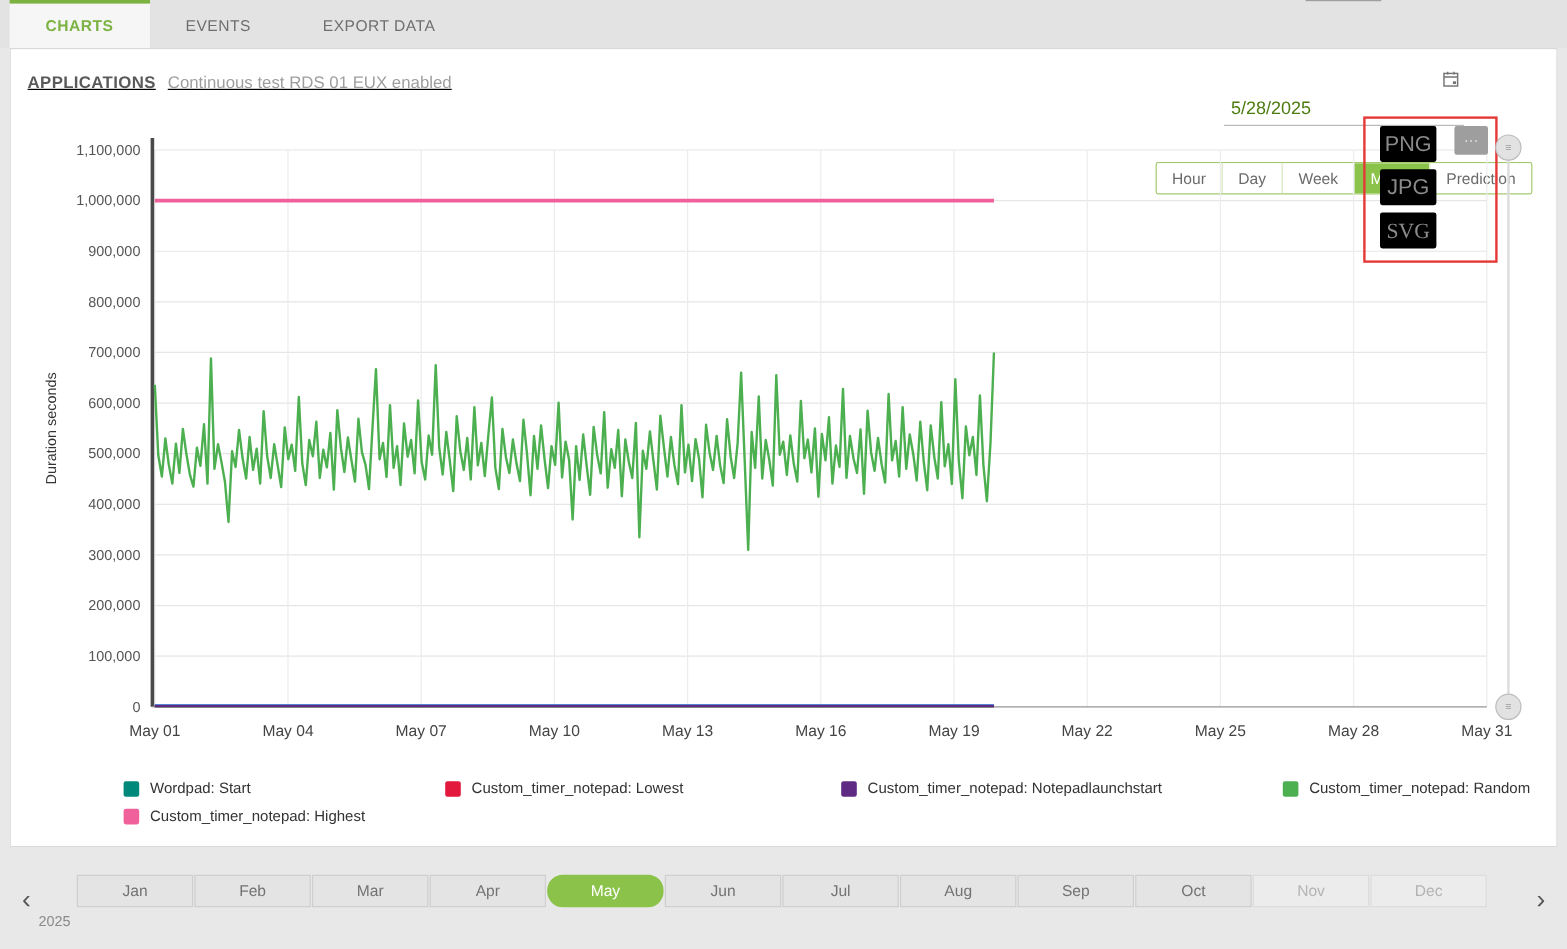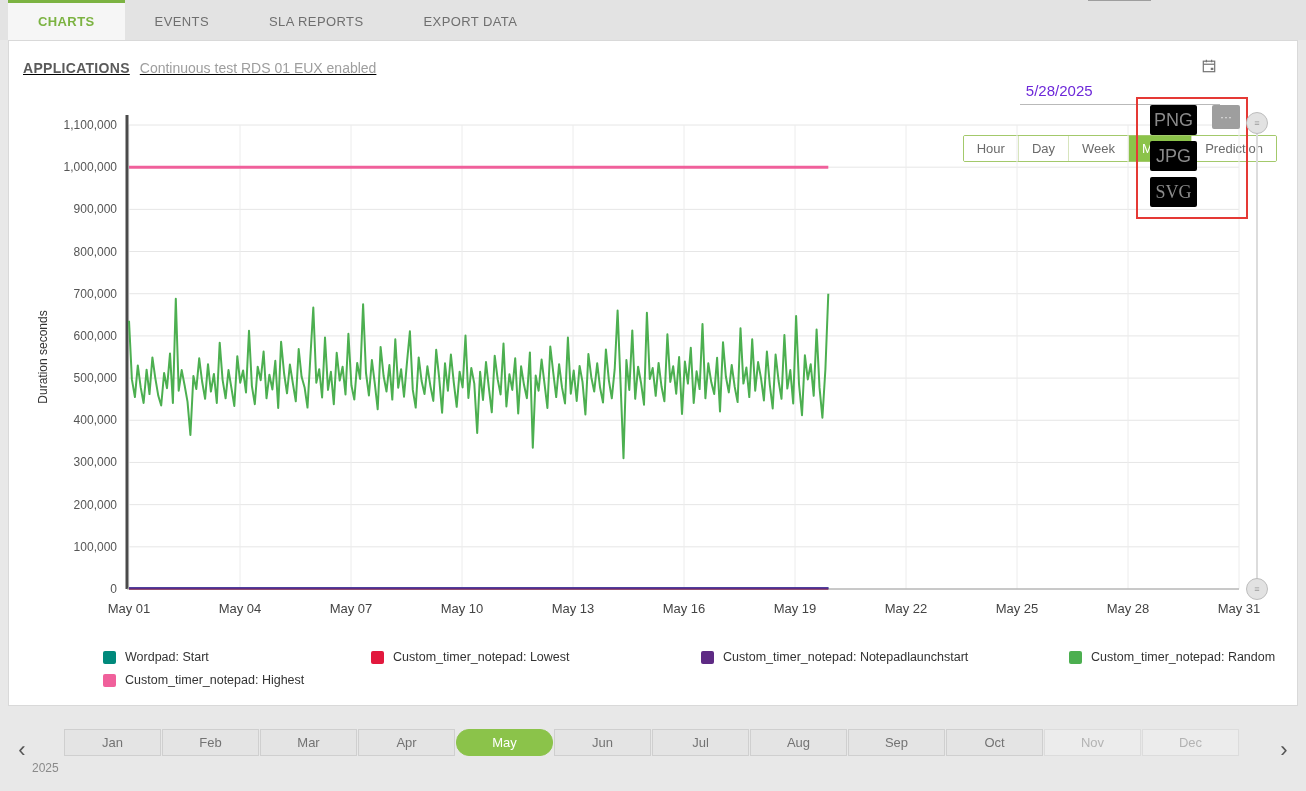--- a/index.html
+++ b/index.html
@@ -23,21 +23,21 @@
   .title-block { display:flex; align-items:baseline; gap:10px;text-decoration:underline; }
   .page-title { font-size:14px; font-weight:bold; color:#5a5a5a; letter-spacing:.3px; }
   .page-subtitle { font-size:14px; color:#9e9e9e; }
   .header-right { display:flex; align-items:center; gap:30px; margin-left:auto;flex-direction:column; }
   .now-wrap { display:flex; align-items:center; gap:8px; border-bottom:1px solid #9e9e9e;
               padding:3px 8px 5px 2px; cursor:pointer; }
   .now-label { font-size:15px; color:#616161; }
   .date-field { display:flex; align-items:center; justify-content:space-between;
                 width:200px; border-bottom:1px solid #b9b9b9; padding:3px 4px 5px 6px;
                 cursor:text; }
-  .date-value { font-size:15px; color:#6d28d9;margin-top:48px; }
+  .date-value { font-size:15px; color:#4d7c0f;margin-top:48px; }
   .range-group { display:flex; border:1px solid #a3c96b; border-radius:2px; overflow:hidden; }
   .range-btn { font-size:13px; color:#6b6b6b; background:#ffffff; padding:5px 13px;
                border:none; border-left:1px solid #d7e5bd; cursor:pointer;
                font-family:"Liberation Sans", sans-serif; }
   .range-btn:first-child { border-left:none; }
   .range-btn.active { background:#8bc34a; color:#ffffff;text-align:center; }
 
   
   .chart-wrap { position:relative; height:545px; }
   #chart-svg { display:block; width:1288px; height:545px; }
@@ -80,21 +80,20 @@
   .month-btn.active { background:#8bc34a; border-color:#8bc34a; color:#ffffff;border-radius:13px; }
   .month-btn.disabled { color:#b3b3b3; background:#ececec; border-color:#dcdcdc; cursor:default; }
   .year-label { margin:5px 0 0 24px; font-size:12px; color:#8a8a8a; }
 </style>
 </head>
 <body>
 
 <div class="tab-bar">
     <div class="tab active">CHARTS</div>
     <div class="tab">EVENTS</div>
-    <div class="tab">SLA REPORTS</div>
     <div class="tab">EXPORT DATA</div>
   </div>
 
 <div class="panel">
 
   <div class="panel-header">
     <div class="title-block">
       <span class="page-title">APPLICATIONS</span>
       <span class="page-subtitle">Continuous test RDS 01 EUX enabled</span>
     </div>

